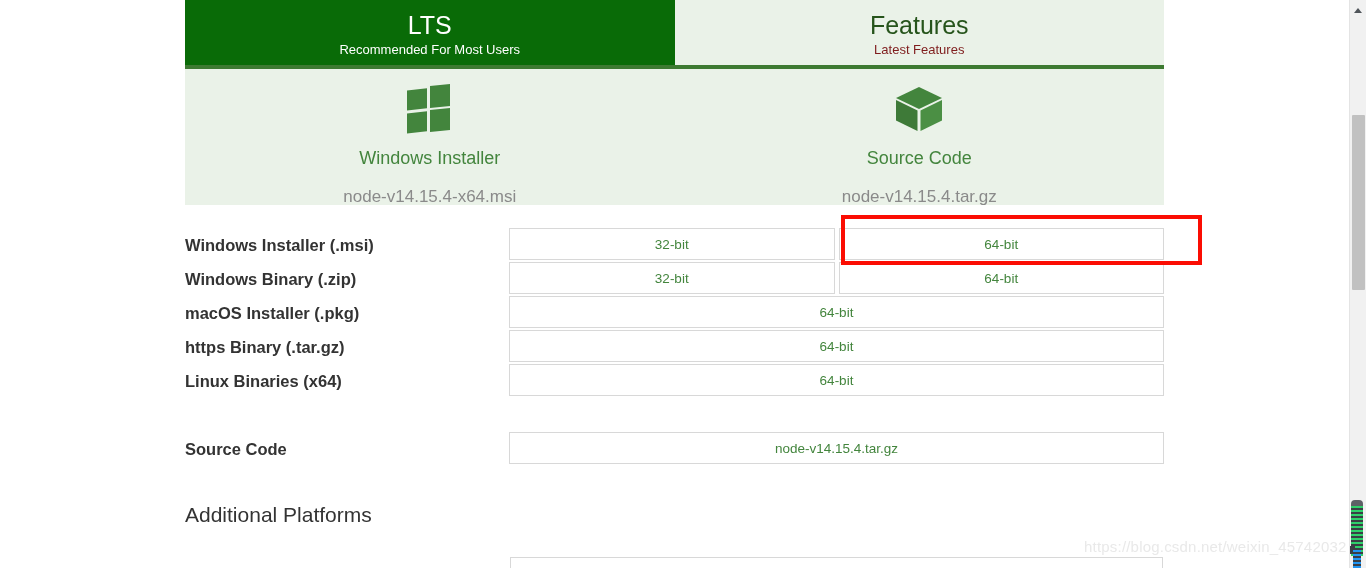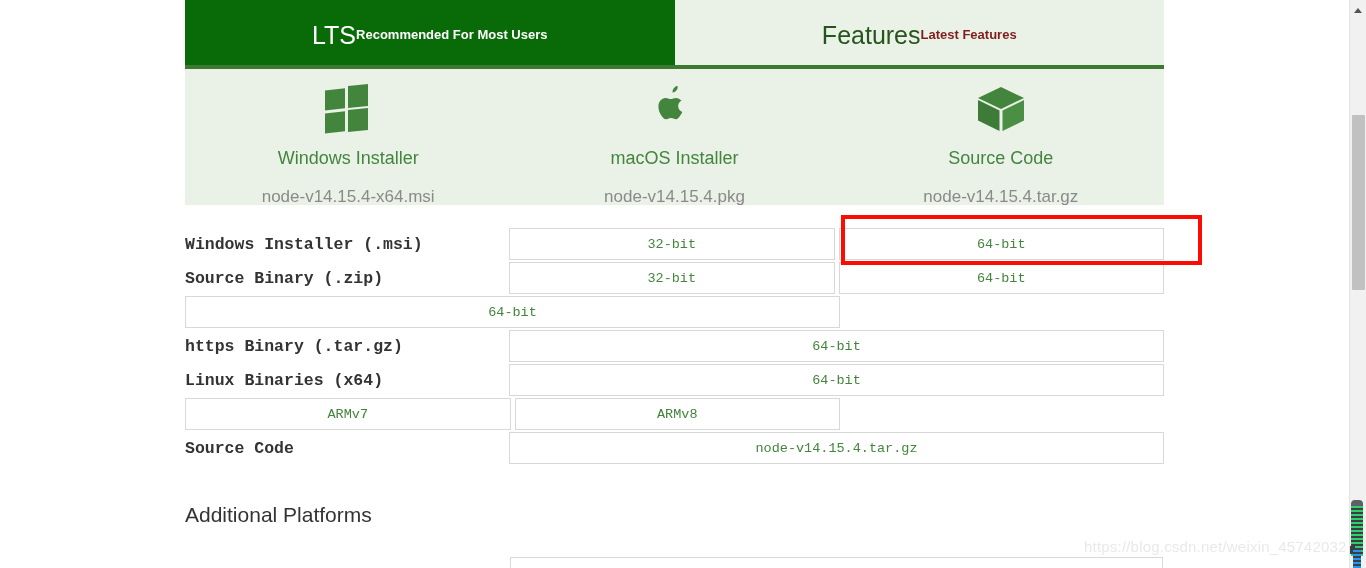--- a/index.html
+++ b/index.html
@@ -24,29 +24,30 @@
     top: 0;
     width: 979px;
     height: 68px;
     display: flex;
     background: #eaf2e8;
   }
   .tab {
     width: 490px;
     height: 68px;
     display: flex;
+    flex-direction: column;
     align-items: center;
     justify-content: center;
     cursor: pointer;
     padding-top: 2px;
   }
   .tab.active { background: #096b07; }
   .tab.inactive { background: #eaf2e8; }
   .tab-title { font-size: 25px; line-height: 30px; font-weight: 400; }
-  .tab-sub { font-size: 13px; line-height: 20px; font-weight: 700; }
+  .tab-sub { font-size: 13px; line-height: 20px; font-weight: 400; }
   .tab.active .tab-title { color: #ffffff; }
   .tab.active .tab-sub { color: #ffffff; }
   .tab.inactive .tab-title { color: #26541b; }
   .tab.inactive .tab-sub { color: #7f1d1d; }
 
   .tab-underline {
     position: absolute;
     left: 185px;
     top: 65px;
     width: 979px;
@@ -107,21 +108,20 @@
   .dl-table {
     position: absolute;
     left: 185px;
     top: 228px;
     width: 979px;
   }
   .dl-row {
     display: flex;
     align-items: center;
     height: 34px;
-    font-family: Liberation Mono, monospace;
   }
   .dl-rowlabel {
     width: 324px;
     font-size: 16.5px;
     font-weight: bold;
     color: #333333;
     line-height: 34px;
     white-space: nowrap;
   }
   .dl-cells {
@@ -255,30 +255,20 @@
             <span></span>
             <span></span>
             <span></span>
             <span></span>
           </div>
       </div>
       <div class="card-label">Windows Installer</div>
       <div class="card-file">node-v14.15.4-x64.msi</div>
     </div>
 
-    <div class="card">
-      <div class="card-icon">
-        <svg width="46" height="50" viewBox="0 0 46 50" aria-hidden="true">
-          <path fill="#43853d" d="M25.5 2c-2.2 1.1-4.2 3.6-4 6.4 2.6 0.2 5-2.4 5.2-5.1 0.1-0.7 0-1.4-1.2-1.3z"></path>
-          <path fill="#43853d" d="M30.2 16.6c-1.3-1.7-3.3-2.7-5.2-2.7-2.5 0-3.5 1.2-5.2 1.2-1.8 0-3.2-1.2-5.3-1.2-2.1 0-4.4 1.3-5.8 3.5-2 3.1-1.7 9 1.6 14 1.2 1.8 2.7 3.8 4.8 3.9 1.8 0.1 2.3-1.1 4.8-1.2 2.5 0 3 1.2 4.8 1.2 2 0 3.5-2.2 4.7-4 0.9-1.3 1.2-2 1.9-3.4-4.9-1.9-5.7-8.8-0.8-11.5-0.1-0.2-0.2-0.4-0.3-0.6z"></path>
-        </svg>
-      </div>
-      <div class="card-label">macOS Installer</div>
-      <div class="card-file">node-v14.15.4.pkg</div>
-    </div>
 
     <div class="card">
       <div class="card-icon">
         <svg width="52" height="50" viewBox="0 0 52 50" aria-hidden="true">
           <path fill="#43853d" d="M26 3 L49 14 L26 25 L3 14 Z"></path>
           <path fill="#3e7a38" d="M3 16 L24.5 26.6 L24.5 47 L3 36.5 Z"></path>
           <path fill="#4b8f44" d="M49 16 L27.5 26.6 L27.5 47 L49 36.5 Z"></path>
         </svg>
       </div>
       <div class="card-label">Source Code</div>
@@ -289,48 +279,45 @@
 
   <div class="dl-table" id="dl-table">
       <div class="dl-row">
         <div class="dl-rowlabel">Windows Installer (.msi)</div>
         <div class="dl-cells">
           <div class="dl-cell">32-bit</div>
           <div class="dl-cell">64-bit</div>
         </div>
       </div>
       <div class="dl-row">
-        <div class="dl-rowlabel">Source Binary (.zip)</div>
+        <div class="dl-rowlabel">Windows Binary (.zip)</div>
         <div class="dl-cells">
           <div class="dl-cell">32-bit</div>
           <div class="dl-cell">64-bit</div>
         </div>
       </div>
       <div class="dl-row">
+        <div class="dl-rowlabel">macOS Installer (.pkg)</div>
         <div class="dl-cells">
           <div class="dl-cell">64-bit</div>
         </div>
       </div>
       <div class="dl-row">
         <div class="dl-rowlabel">https Binary (.tar.gz)</div>
         <div class="dl-cells">
           <div class="dl-cell">64-bit</div>
         </div>
       </div>
       <div class="dl-row">
         <div class="dl-rowlabel">Linux Binaries (x64)</div>
         <div class="dl-cells">
           <div class="dl-cell">64-bit</div>
         </div>
       </div>
       <div class="dl-row">
-        <div class="dl-cells">
-          <div class="dl-cell">ARMv7</div>
-          <div class="dl-cell">ARMv8</div>
-        </div>
       </div>
       <div class="dl-row">
         <div class="dl-rowlabel">Source Code</div>
         <div class="dl-cells">
           <div class="dl-cell">node-v14.15.4.tar.gz</div>
         </div>
       </div>
     </div>
 
   <div class="redbox"></div>

